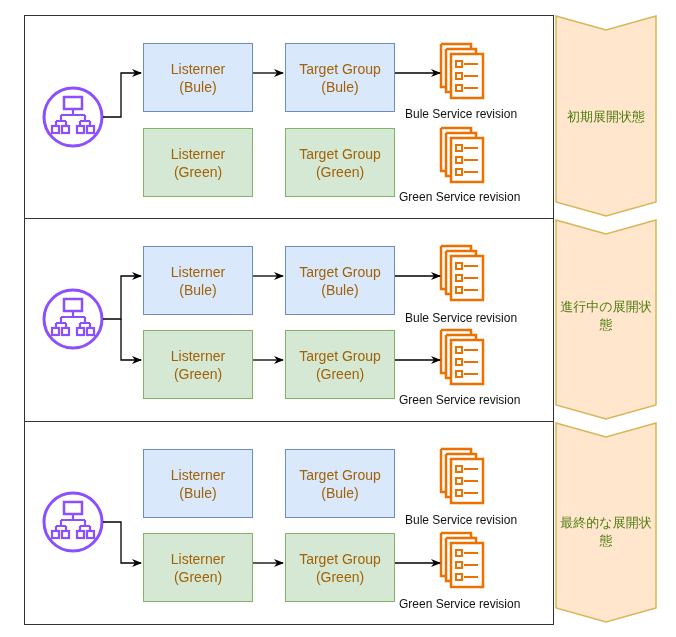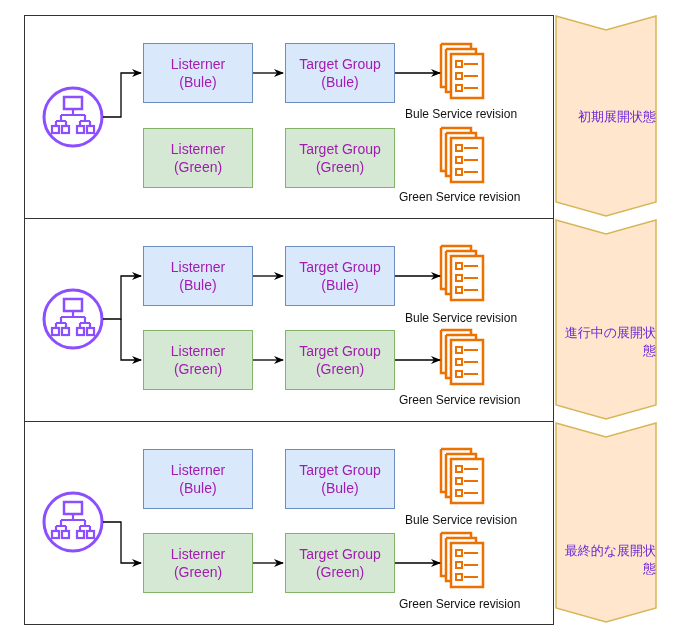--- a/index.html
+++ b/index.html
@@ -1,43 +1,43 @@
 <!DOCTYPE html>
 <html><head>
 <meta charset="utf-8">
 <style>
   html, body { margin:0; padding:0; background:#ffffff; }
   body { width:676px; height:637px; position:relative; overflow:hidden;
          font-family:"Liberation Sans", "DejaVu Sans", sans-serif; }
   .panel { position:absolute; left:24px; width:530px; border:1.5px solid #333; box-sizing:border-box; background:#fff; }
-  .box { position:absolute; width:110px; height:60px; box-sizing:border-box; display:flex; flex-direction:column;
-         align-items:center; justify-content:center; font-size:14px; color:#a21caf; line-height:18px; text-align:center; }
+  .box { position:absolute; width:110px; height:69px; box-sizing:border-box; display:flex; flex-direction:column;
+         align-items:center; justify-content:center; font-size:14px; color:#a16207; line-height:18px; text-align:center; }
   .blue { background:#dae8fc; border:1px solid #6c8ebf; }
   .green { background:#d5e8d4; border:1px solid #82b366; }
   .svc-label { position:absolute; font-size:12px; color:#111; white-space:nowrap; }
-  .stage-label { position:absolute; left:556px; width:100px; text-align:right; font-size:13px; color:#6d28d9;
+  .stage-label { position:absolute; left:556px; width:100px; text-align:center; font-size:13px; color:#4d7c0f;
                  font-family:"DejaVu Sans", sans-serif; }
   svg.overlay { position:absolute; left:0; top:0; }
 </style>
 </head>
 <body>
 
 <svg class="overlay" width="676" height="637">
   <polygon points="556,16 606,30 656,16 656,202 606,216 556,202" fill="#ffe6cc" stroke="#d6b656" stroke-width="1.5"></polygon>
   <polygon points="556,220 606,234 656,220 656,405 606,419 556,405" fill="#ffe6cc" stroke="#d6b656" stroke-width="1.5"></polygon>
   <polygon points="556,423 606,437 656,423 656,608 606,622 556,608" fill="#ffe6cc" stroke="#d6b656" stroke-width="1.5"></polygon>
 </svg>
 
 <div class="panel" style="top:15px;height:204px;"></div>
 <div class="panel" style="top:218px;height:204px;"></div>
 <div class="panel" style="top:421px;height:204px;"></div>
 
 <div class="stage-label" style="top:108px;">初期展開状態</div>
-<div class="stage-label" style="top:324px;">進行中の展開状態</div>
-<div class="stage-label" style="top:514px;margin-top:28px;">最終的な展開状態</div>
+<div class="stage-label" style="top:298px;">進行中の展開状態</div>
+<div class="stage-label" style="top:514px;">最終的な展開状態</div>
 
 <div class="box blue" style="left:143px;top:43px;">
   <span>Listerner</span>
   <span>(Bule)</span>
 </div>
 <div class="box green" style="left:143px;top:128px;">
   <span>Listerner</span>
   <span>(Green)</span>
 </div>
 <div class="box blue" style="left:285px;top:43px;">

